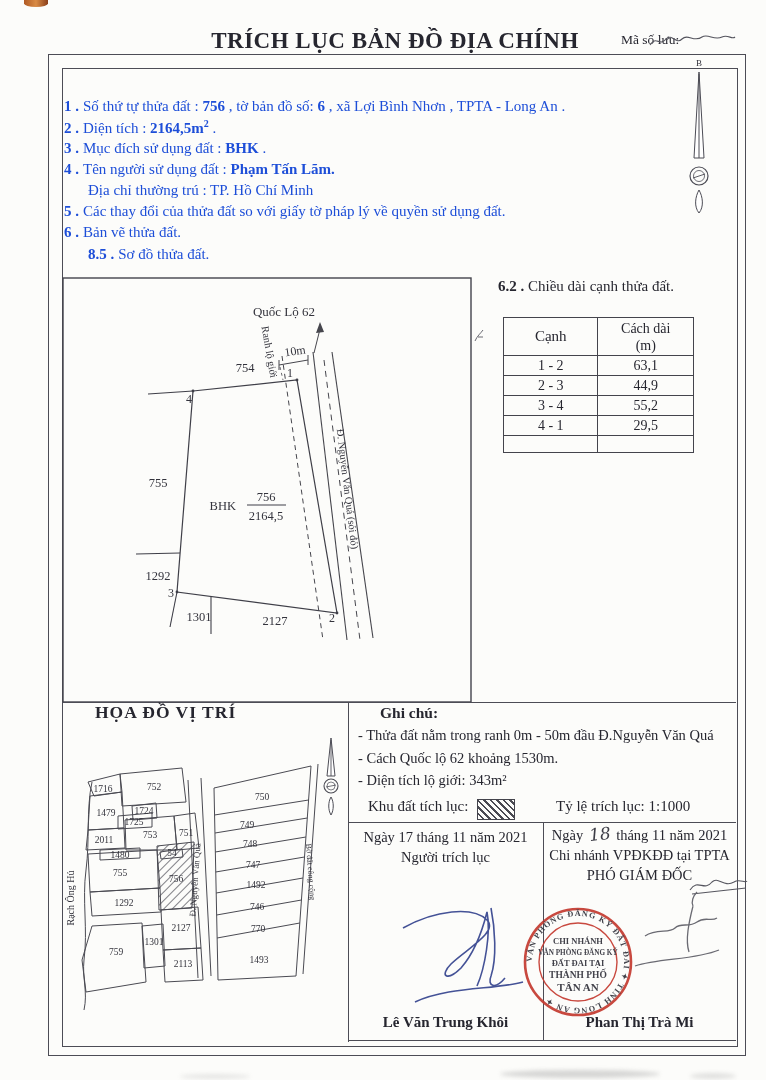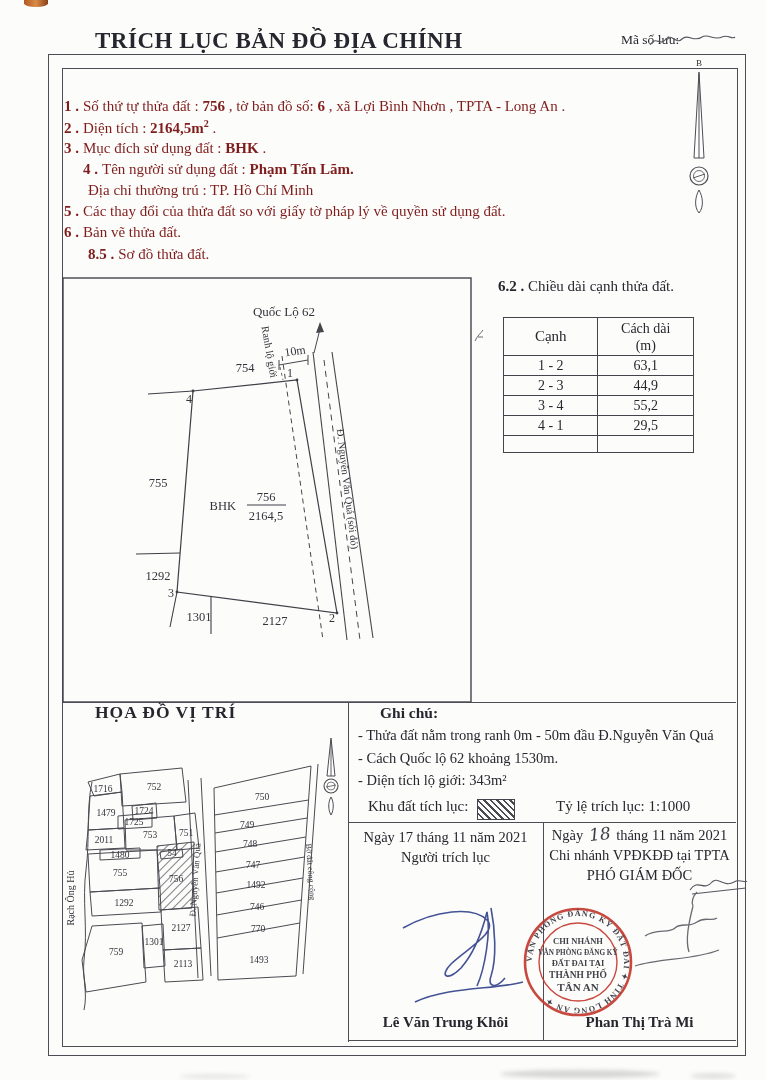--- a/index.html
+++ b/index.html
@@ -1,21 +1,21 @@
 <!DOCTYPE html>
 <html><head>
 <meta charset="utf-8">
 <style>
   html,body{margin:0;padding:0;background:#e9e9e6;}
   .page{position:relative;width:766px;height:1080px;background:#fcfcfa;overflow:hidden;
         font-family:"Liberation Serif",serif;color:#26262f;}
   .abs{position:absolute;}
   .frame{position:absolute;border:1.4px solid #4c4c55;}
   .b{font-weight:bold;}
-  .itemline{position:absolute;left:64px;font-size:15px;white-space:nowrap;color:#7f1d1d;text-align:right;}
+  .itemline{position:absolute;left:64px;font-size:15px;white-space:nowrap;color:#1d4ed8;text-align:right;}
   .itemline .no{font-weight:bold;margin-right:4px;}
   .hline{position:absolute;height:0;border-top:1.3px solid #4c4c55;}
   .vline{position:absolute;width:0;border-left:1.3px solid #4c4c55;}
   table.edges{border-collapse:collapse;font-size:14px;}
   table.edges td,table.edges th{border:1.2px solid #44444c;text-align:center;font-weight:normal;
         padding:0;line-height:18px;}
   table.edges th{line-height:17px;}
   .hatch{background:repeating-linear-gradient(45deg,rgba(0,0,0,0) 0 3px,#4a4a52 3px 4.6px);
         border:1.1px solid #44444c;}
   .handw{font-family:"DejaVu Serif",serif;font-style:italic;color:#3c3c46;}
@@ -29,21 +29,21 @@
 
   <div class="abs" style="left:24px;top:0;width:24px;height:7px;border-radius:0 0 50% 50%;
               background:linear-gradient(90deg,#b05a24,#d98b45,#8a3f1a);"></div>
   <div class="smudge" style="left:500px;top:1070px;width:160px;height:8px;opacity:.35;"></div>
   <div class="smudge" style="left:180px;top:1074px;width:70px;height:5px;opacity:.2;"></div>
   <div class="smudge" style="left:690px;top:1073px;width:46px;height:6px;opacity:.25;"></div>
 
   <div class="frame" style="left:48px;top:54px;width:696px;height:1000px;"></div>
   <div class="frame" style="left:62px;top:68px;width:674px;height:977px;"></div>
 
-  <div class="abs" style="left:95px;top:28px;width:600px;text-align:left;font-size:23px;font-weight:bold;letter-spacing:.5px;">TRÍCH LỤC BẢN ĐỒ ĐỊA CHÍNH</div>
+  <div class="abs" style="left:95px;top:28px;width:600px;text-align:center;font-size:23px;font-weight:bold;letter-spacing:.5px;">TRÍCH LỤC BẢN ĐỒ ĐỊA CHÍNH</div>
   <div class="abs" style="left:585px;top:32px;font-size:13.5px;margin-left:36px;">Mã số lưu:</div>
   <svg class="abs" style="left:648px;top:30px;" width="88" height="22" viewBox="0 0 88 22">
     <path d="M2,15 C8,5 12,17 18,9 C24,3 28,15 34,9 C40,3 46,13 54,7 C60,3 66,11 74,7 C80,4 84,10 87,7" fill="none" stroke="#55555e" stroke-width="1.1"></path>
   </svg>
 
   <svg class="abs" style="left:684px;top:56px;" width="30" height="162" viewBox="0 0 30 162">
     <text x="15" y="10" font-size="9" text-anchor="middle">B</text>
     <polygon points="15,16 10,102 20,102" fill="#ffffff" stroke="#4c4c55" stroke-width="1"></polygon>
     <line x1="15" y1="18" x2="15" y2="102" stroke="#4c4c55" stroke-width="1"></line>
     <circle cx="15" cy="120" r="9" fill="none" stroke="#4c4c55" stroke-width="1.2"></circle>
@@ -54,21 +54,21 @@
 
   <div class="itemline" style="top:98px;">
     <span class="no">1 .</span><span>Số thứ tự thửa đất : </span><span class="b">756</span><span> , tờ bản đồ số: </span><span class="b">6</span><span> , xã Lợi Bình Nhơn , TPTA - Long An .</span>
   </div>
   <div class="itemline" style="top:118px;">
     <span class="no">2 .</span><span>Diện tích : </span><span class="b">2164,5m</span><sup class="b" style="font-size:10px;">2</sup><span> .</span>
   </div>
   <div class="itemline" style="top:140px;">
     <span class="no">3 .</span><span>Mục đích sử dụng đất : </span><span class="b">BHK</span><span> .</span>
   </div>
-  <div class="itemline" style="top:161px;padding-left:19px;">
+  <div class="itemline" style="top:161px;">
     <span class="no">4 .</span><span>Tên người sử dụng đất : </span><span class="b">Phạm Tấn Lãm.</span>
   </div>
   <div class="itemline" style="top:182px;left:88px;">
     <span>Địa chỉ thường trú : TP. Hồ Chí Minh</span>
   </div>
   <div class="itemline" style="top:203px;">
     <span class="no">5 .</span><span>Các thay đổi của thửa đất so với giấy tờ pháp lý về quyền sử dụng đất.</span>
   </div>
   <div class="itemline" style="top:224px;">
     <span class="no">6 .</span><span>Bản vẽ thửa đất.</span>

